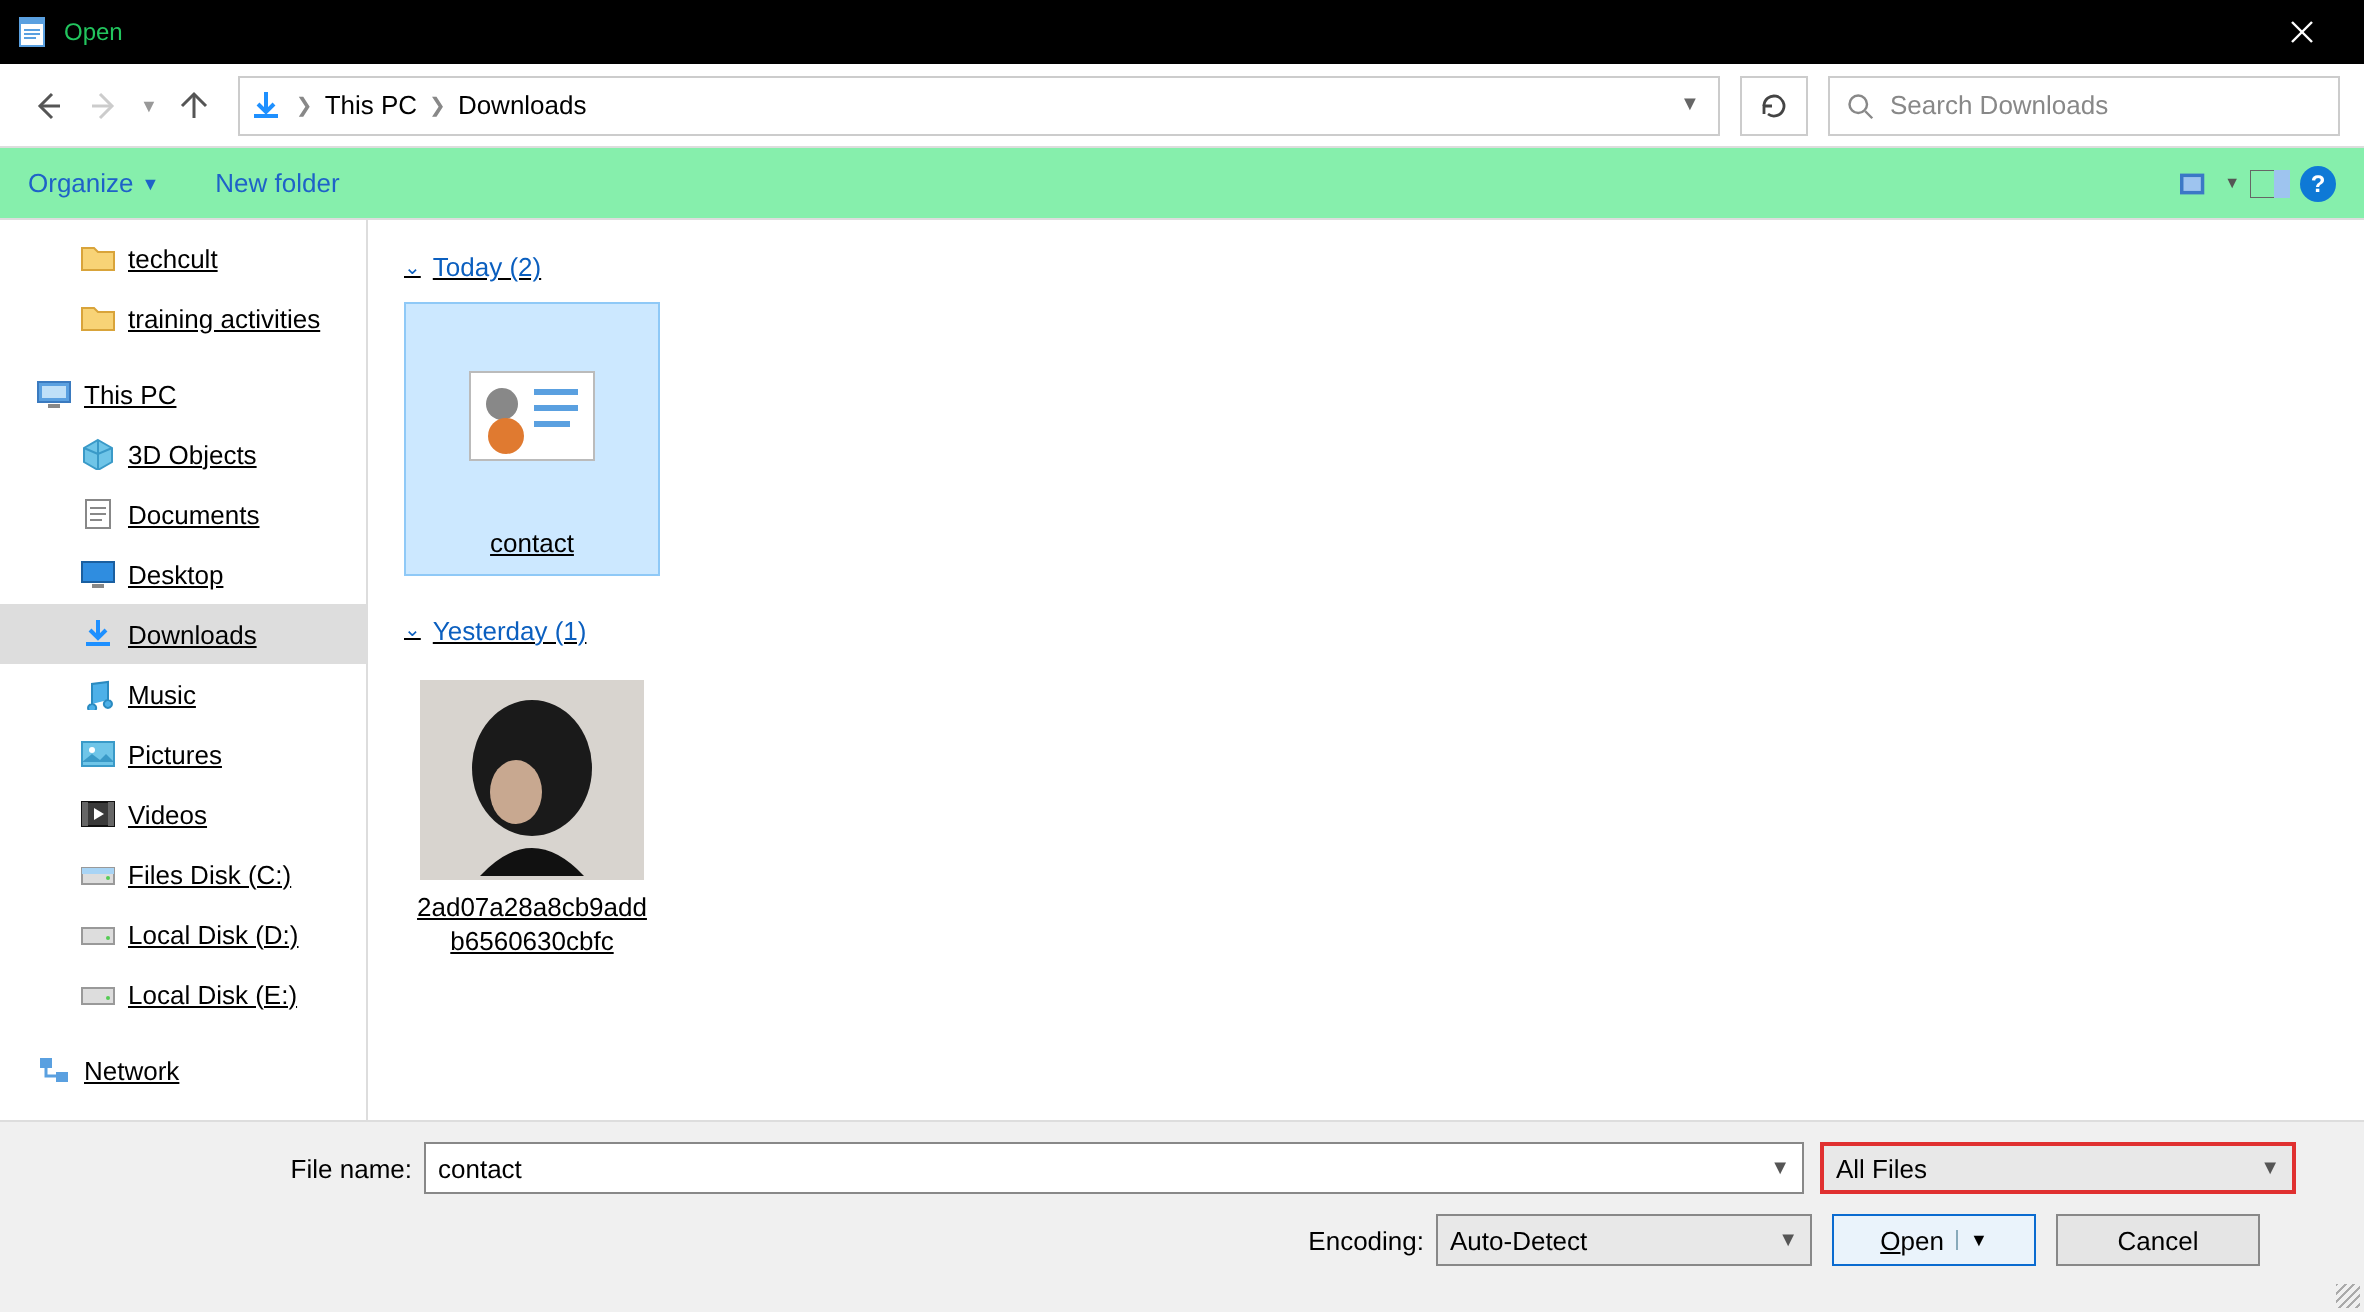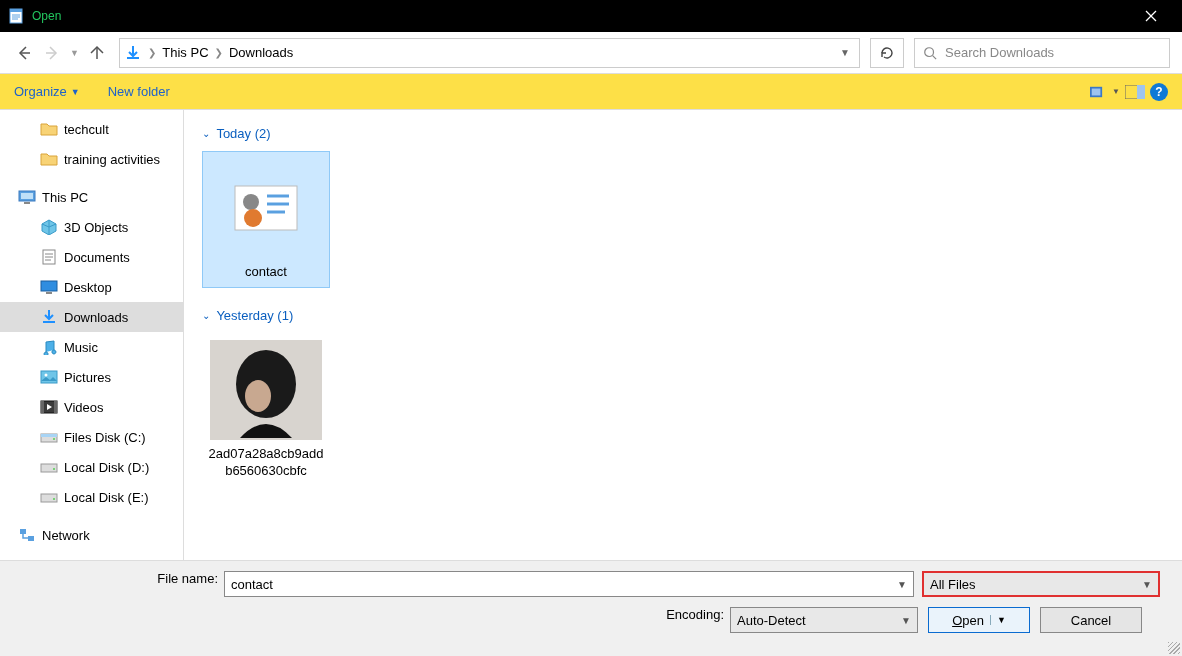--- a/index.html
+++ b/index.html
@@ -23,30 +23,30 @@
 .breadcrumb-box .bc-sep { color: #888; padding: 0 2px; font-size: 10px; }
 .breadcrumb-box .bc-spacer { flex: 1; }
 .breadcrumb-box .bc-drop { width: 20px; text-align: center; color: #666; cursor: pointer; font-size: 10px; }
 .refresh-btn { width: 34px; height: 30px; border: 1px solid #ccc; display: flex; align-items: center; justify-content: center; cursor: pointer; }
 .search-box { width: 256px; height: 30px; border: 1px solid #ccc; display: flex; align-items: center; padding: 0 8px; margin-left: 6px; color: #888; }
 .search-box .search-icon { width: 14px; height: 14px; margin-right: 8px; }
 .search-box input { border: none; outline: none; flex: 1; color: #333; }
 .search-box input::placeholder { color: #888; }
 
 
-.toolbar { height: 36px; border-bottom: 1px solid #ddd; display: flex; align-items: center; padding: 0 14px; background: #fde047; }
+.toolbar { height: 36px; border-bottom: 1px solid #ddd; display: flex; align-items: center; padding: 0 14px; background: #86efac; }
 .toolbar .tb-link { color: #1e62c8; cursor: pointer; display: flex; align-items: center; gap: 4px; }
 .toolbar .tb-link + .tb-link { margin-left: 28px; text-align: center; }
 .toolbar .tb-drop { font-size: 9px; }
 .toolbar .spacer { flex: 1; }
 .toolbar .tb-icon { width: 30px; height: 24px; display:flex; align-items:center; justify-content:center; cursor: pointer; }
 .toolbar .help-icon { width: 18px; height: 18px; border-radius: 50%; background: #0e79d6; color: #fff; display: flex; align-items: center; justify-content: center; font-size: 12px; font-weight: bold; cursor: pointer; }
 
 
-.main { display: flex; height: 450px; }
+.main { display: flex; height: 450px; text-decoration: underline; }
 .sidebar { width: 184px; border-right: 1px solid #ddd; overflow-y: auto; position: relative; padding-top: 4px; }
 .sidebar::-webkit-scrollbar { width: 16px; }
 .sidebar::-webkit-scrollbar-thumb { background: #ccc; }
 .tree-item { height: 30px; display: flex; align-items: center; padding-left: 40px; cursor: pointer; gap: 6px; white-space: nowrap; overflow: hidden; }
 .tree-item.indent1 { padding-left: 40px; }
 .tree-item.root-item { padding-left: 18px; margin-top: 8px; }
 .tree-item.selected { background: #ddd; }
 .tree-item .t-icon { width: 18px; height: 16px; flex-shrink: 0; }
 
 .content { flex: 1; padding: 12px 18px; overflow-y: auto; position: relative; }
@@ -57,21 +57,21 @@
 .group-hdr { color: #0b5fbf; font-size: 13px; margin: 4px 0 10px; display: flex; align-items: center; gap: 6px; cursor: pointer; }
 .group-hdr .gh-chevron { font-size: 10px; }
 .file-grid { display: flex; gap: 18px; margin-bottom: 20px; }
 .file-item { width: 128px; text-align: center; padding: 6px 4px; border: 1px solid transparent; }
 .file-item.selected { background: #cce8ff; border: 1px solid #8fc9f7; }
 .file-item .thumb { width: 112px; height: 100px; margin: 0 auto 6px; display:flex; align-items:center; justify-content:center; }
 .file-item .fname { font-size: 13px; line-height: 1.3; word-break: break-all; }
 
 
 .bottom { position: absolute; left: 0; right: 0; bottom: 0; height: 96px; background: #f0f0f0; border-top: 1px solid #ddd; padding: 10px 18px 10px 0; }
-.row { display: flex; margin-bottom: 10px; margin-left: 12px; }
+.row { display: flex; align-items: center; margin-bottom: 10px; }
 .row .lbl { width: 212px; text-align: right; padding-right: 6px; }
 .row .combo { height: 26px; border: 1px solid #888; background: #fff; display: flex; align-items: center; padding: 0 6px; position: relative; }
 .row .combo .drop { position: absolute; right: 6px; font-size: 10px; color: #555; }
 .filename-combo { width: 690px; }
 .filetype-combo { width: 238px; border: 2px solid #e03030 !important; background: #e8e8e8 !important; margin-left: 8px; }
 .encoding-combo { width: 188px; background: #e8e8e8 !important; }
 .encoding-row .lbl { width: 718px; }
 .buttons { display: flex; gap: 10px; margin-left: 10px; }
 .btn { width: 102px; height: 26px; border: 1px solid #888; background: #e5e5e5; display: flex; align-items: center; justify-content: center; cursor: pointer; }
 .btn.primary { border: 1px solid #0a6bd0; background: #eaf3fb; color: #000; }

